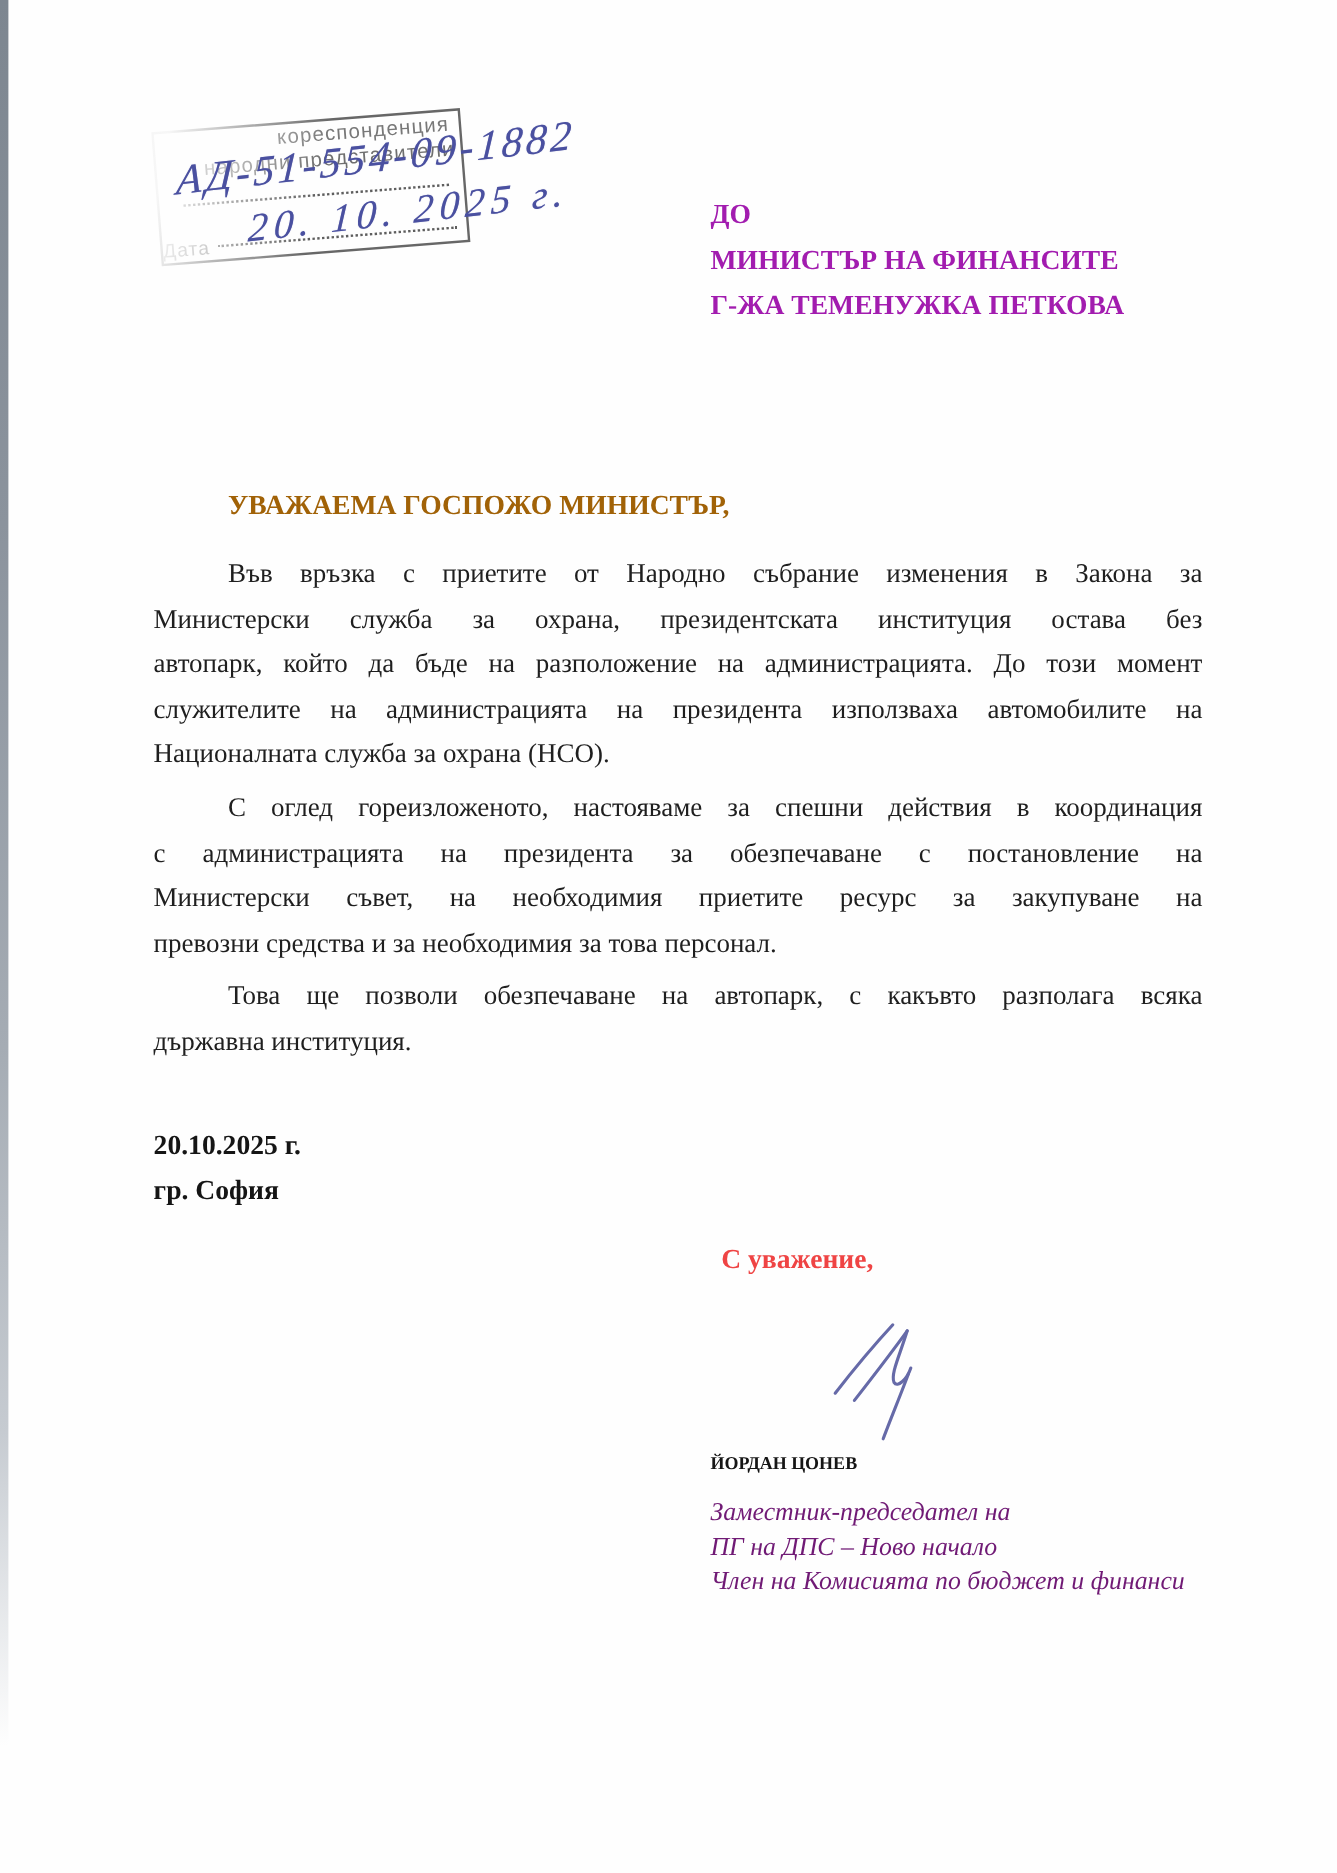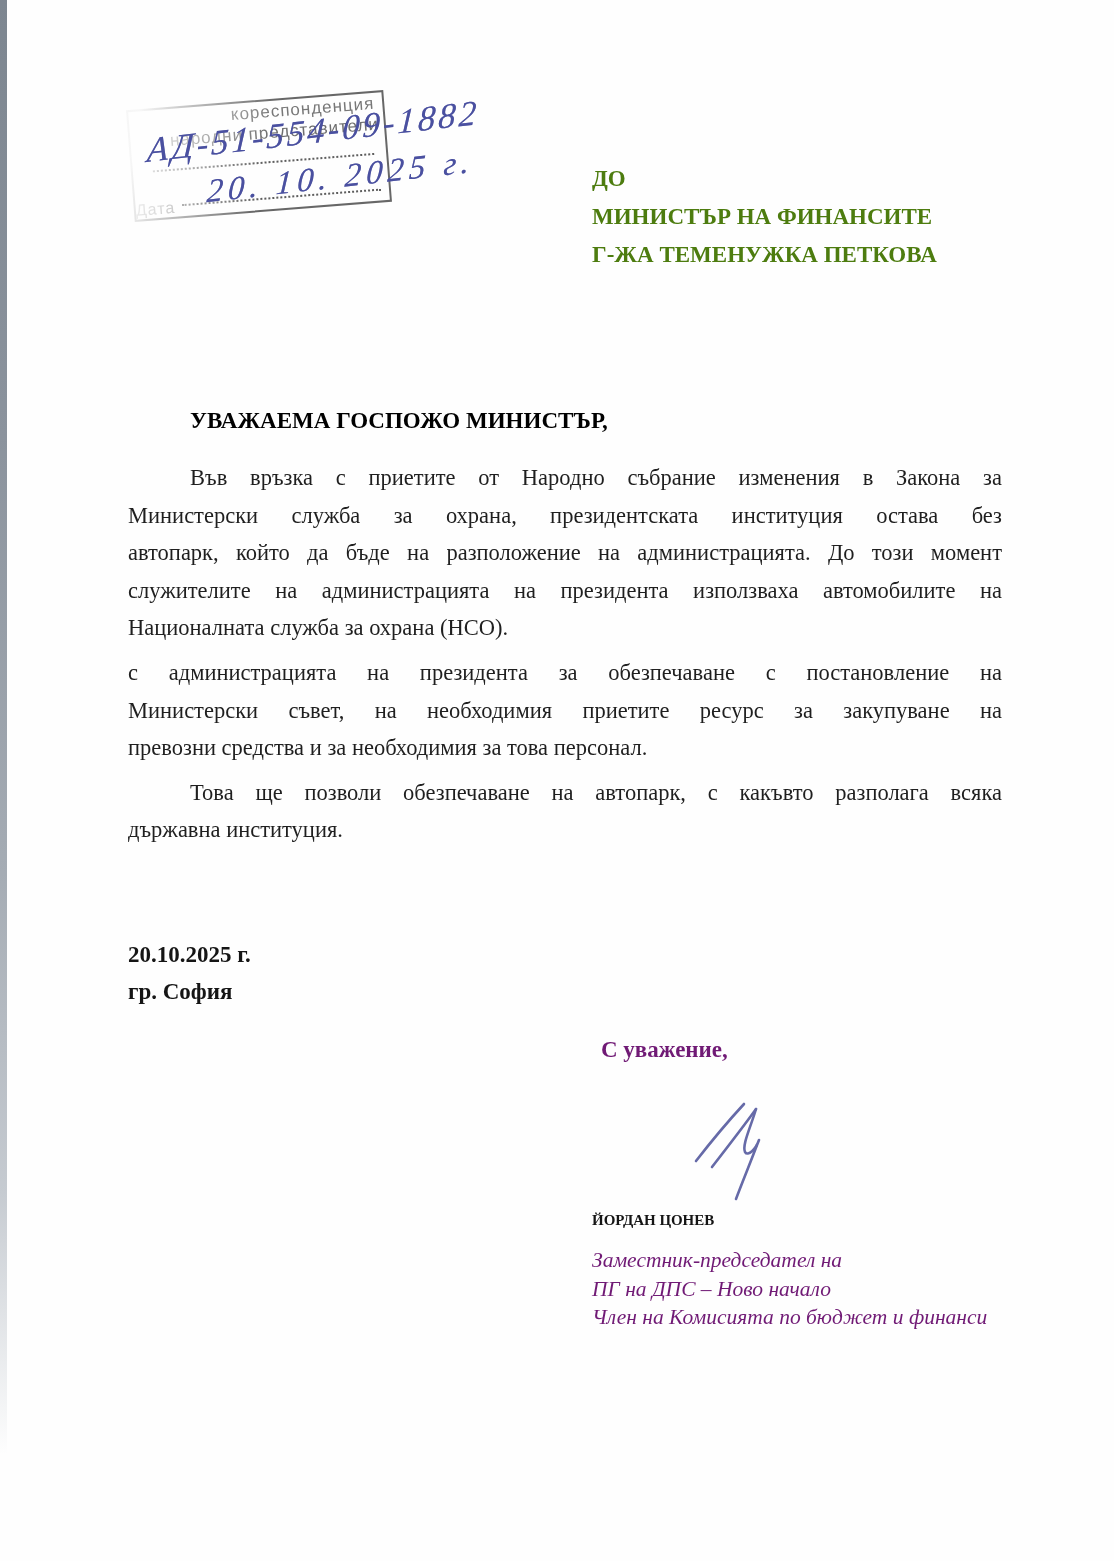--- a/index.html
+++ b/index.html
@@ -63,42 +63,42 @@
     left:146px;top:112px;font-size:35px;letter-spacing:3px;
     transform:rotate(-6.5deg) skewX(-10deg);
   }
   .hand-date{
     left:206px;top:158px;font-size:33px;letter-spacing:5px;
     transform:rotate(-6.5deg) skewX(-10deg);
   }
   
   .recipient{
     position:absolute;left:592px;top:160px;
-    font-weight:bold;font-size:23px;line-height:38px;color:#4d7c0f;
+    font-weight:bold;font-size:23px;line-height:38px;color:#a21caf;
   }
   .salutation{
     position:absolute;left:128px;top:408px;width:874px;
-    font-weight:bold;font-size:23px;color:#000000;
+    font-weight:bold;font-size:23px;color:#a16207;
     text-indent:62px;
   }
   .letter-body{
     position:absolute;left:128px;top:459px;width:874px;
     font-size:22.5px;line-height:37.6px;
   }
   .paragraph{margin:0 0 7px 0;}
   .line{text-align:justify;text-align-last:justify;}
   .line.first{text-indent:62px;}
   .line.last{text-align-last:left;}
   .dateline{
     position:absolute;left:128px;top:936px;
     font-weight:bold;font-size:23px;line-height:37px;color:#151515;
   }
   .valediction{
     position:absolute;left:601px;top:1037px;
-    font-weight:bold;font-size:23px;color:#701a75;
+    font-weight:bold;font-size:23px;color:#ef4444;
   }
   .signature{
     position:absolute;left:688px;top:1095px;width:105px;height:115px;
   }
   .signer-name{
     position:absolute;left:592px;top:1212px;
     font-weight:bold;font-size:15px;color:#151515;
   }
   .signer-titles{
     position:absolute;left:592px;top:1246px;
@@ -133,20 +133,21 @@
 
   <div class="letter-body">
       <div class="paragraph">
         <div class="line first">Във връзка с приетите от Народно събрание изменения в Закона за</div>
         <div class="line">Министерски служба за охрана, президентската институция остава без</div>
         <div class="line">автопарк, който да бъде на разположение на администрацията. До този момент</div>
         <div class="line">служителите на администрацията на президента използваха автомобилите на</div>
         <div class="line last">Националната служба за охрана (НСО).</div>
       </div>
       <div class="paragraph">
+        <div class="line first">С оглед гореизложеното, настояваме за спешни действия в координация</div>
         <div class="line">с администрацията на президента за обезпечаване с постановление на</div>
         <div class="line">Министерски съвет, на необходимия приетите ресурс за закупуване на</div>
         <div class="line last">превозни средства и за необходимия за това персонал.</div>
       </div>
       <div class="paragraph">
         <div class="line first">Това ще позволи обезпечаване на автопарк, с какъвто разполага всяка</div>
         <div class="line last">държавна институция.</div>
       </div>
     </div>
 

